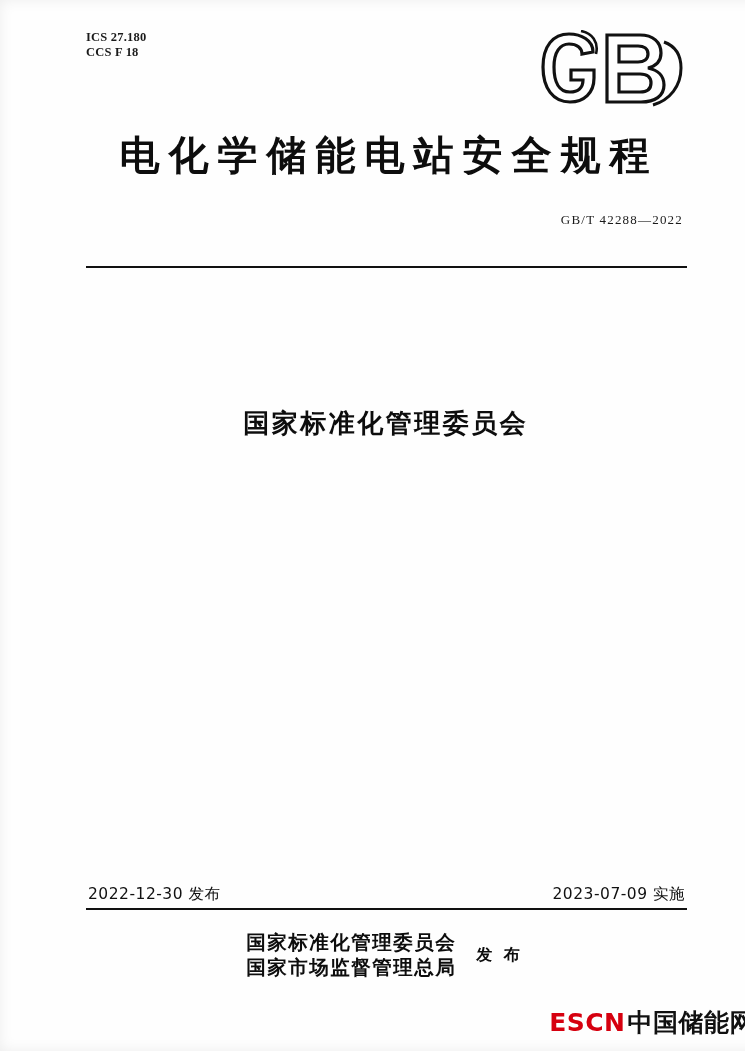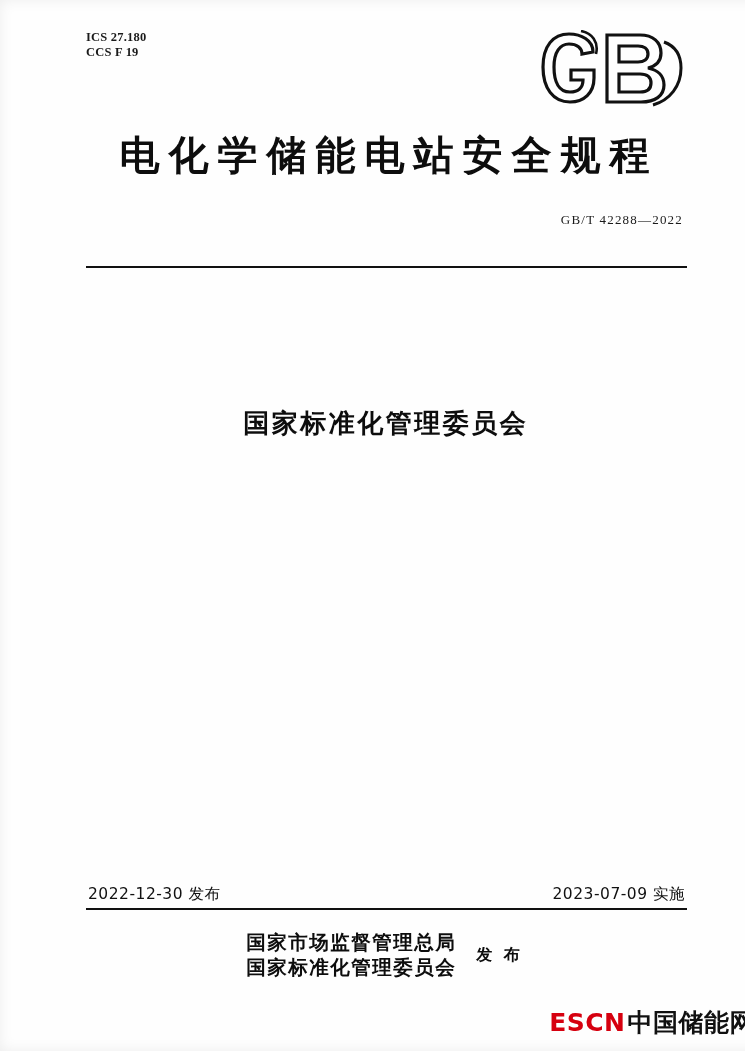--- a/index.html
+++ b/index.html
@@ -188,21 +188,21 @@
   .wm-escn { color: #d6000f; margin-right: 2px; }
   .wm-cn { color: #111; }
 </style>
 </head>
 <body>
 
 <div class="page">
 
   <div class="ics-block">
     <div>ICS 27.180</div>
-    <div>CCS F 19</div>
+    <div>CCS F 18</div>
   </div>
 
   <div class="gb-logo">
     <svg width="150" height="78" viewBox="0 0 150 78" xmlns="http://www.w3.org/2000/svg">
       <g fill="none" stroke="#111" stroke-width="3.2">
 
         <path d="M56 22 C56 10, 44 4, 32 4 C16 4, 6 16, 6 37 C6 58, 16 72, 33 72 C47 72, 57 63, 57 48 L57 40 L34 40 L34 50 L46 50 C46 58, 41 62, 33 62 C22 62, 17 52, 17 37 C17 22, 23 14, 32 14 C40 14, 45 18, 45 24 Z"></path>
 
         <path d="M70 5 L103 5 C116 5, 124 12, 124 23 C124 31, 119 36, 111 38 C121 40, 127 46, 127 55 C127 66, 118 72, 104 72 L70 72 Z"></path>
         <path d="M82 16 L101 16 C107 16, 111 19, 111 24 C111 29, 107 32, 101 32 L82 32 Z"></path>
@@ -222,22 +222,22 @@
 
   <div class="doc-title-cn">国家标准化管理委员会</div>
 
   <div class="issue-date">2022-12-30 发布</div>
   <div class="effective-date">2023-07-09 实施</div>
   <div class="footer-line"></div>
 
   <div class="issuer-block">
     <div class="issuer-inner">
       <div class="issuer-names">
+        <div>国家标准化管理委员会</div>
         <div>国家市场监督管理总局</div>
-        <div>国家标准化管理委员会</div>
       </div><div class="issuer-publish">发 布</div>
     </div>
   </div>
 
   <div class="watermark">
     <span class="wm-escn">ESCN</span>
     <span class="wm-cn">中国储能网</span>
   </div>
 
 </div>

